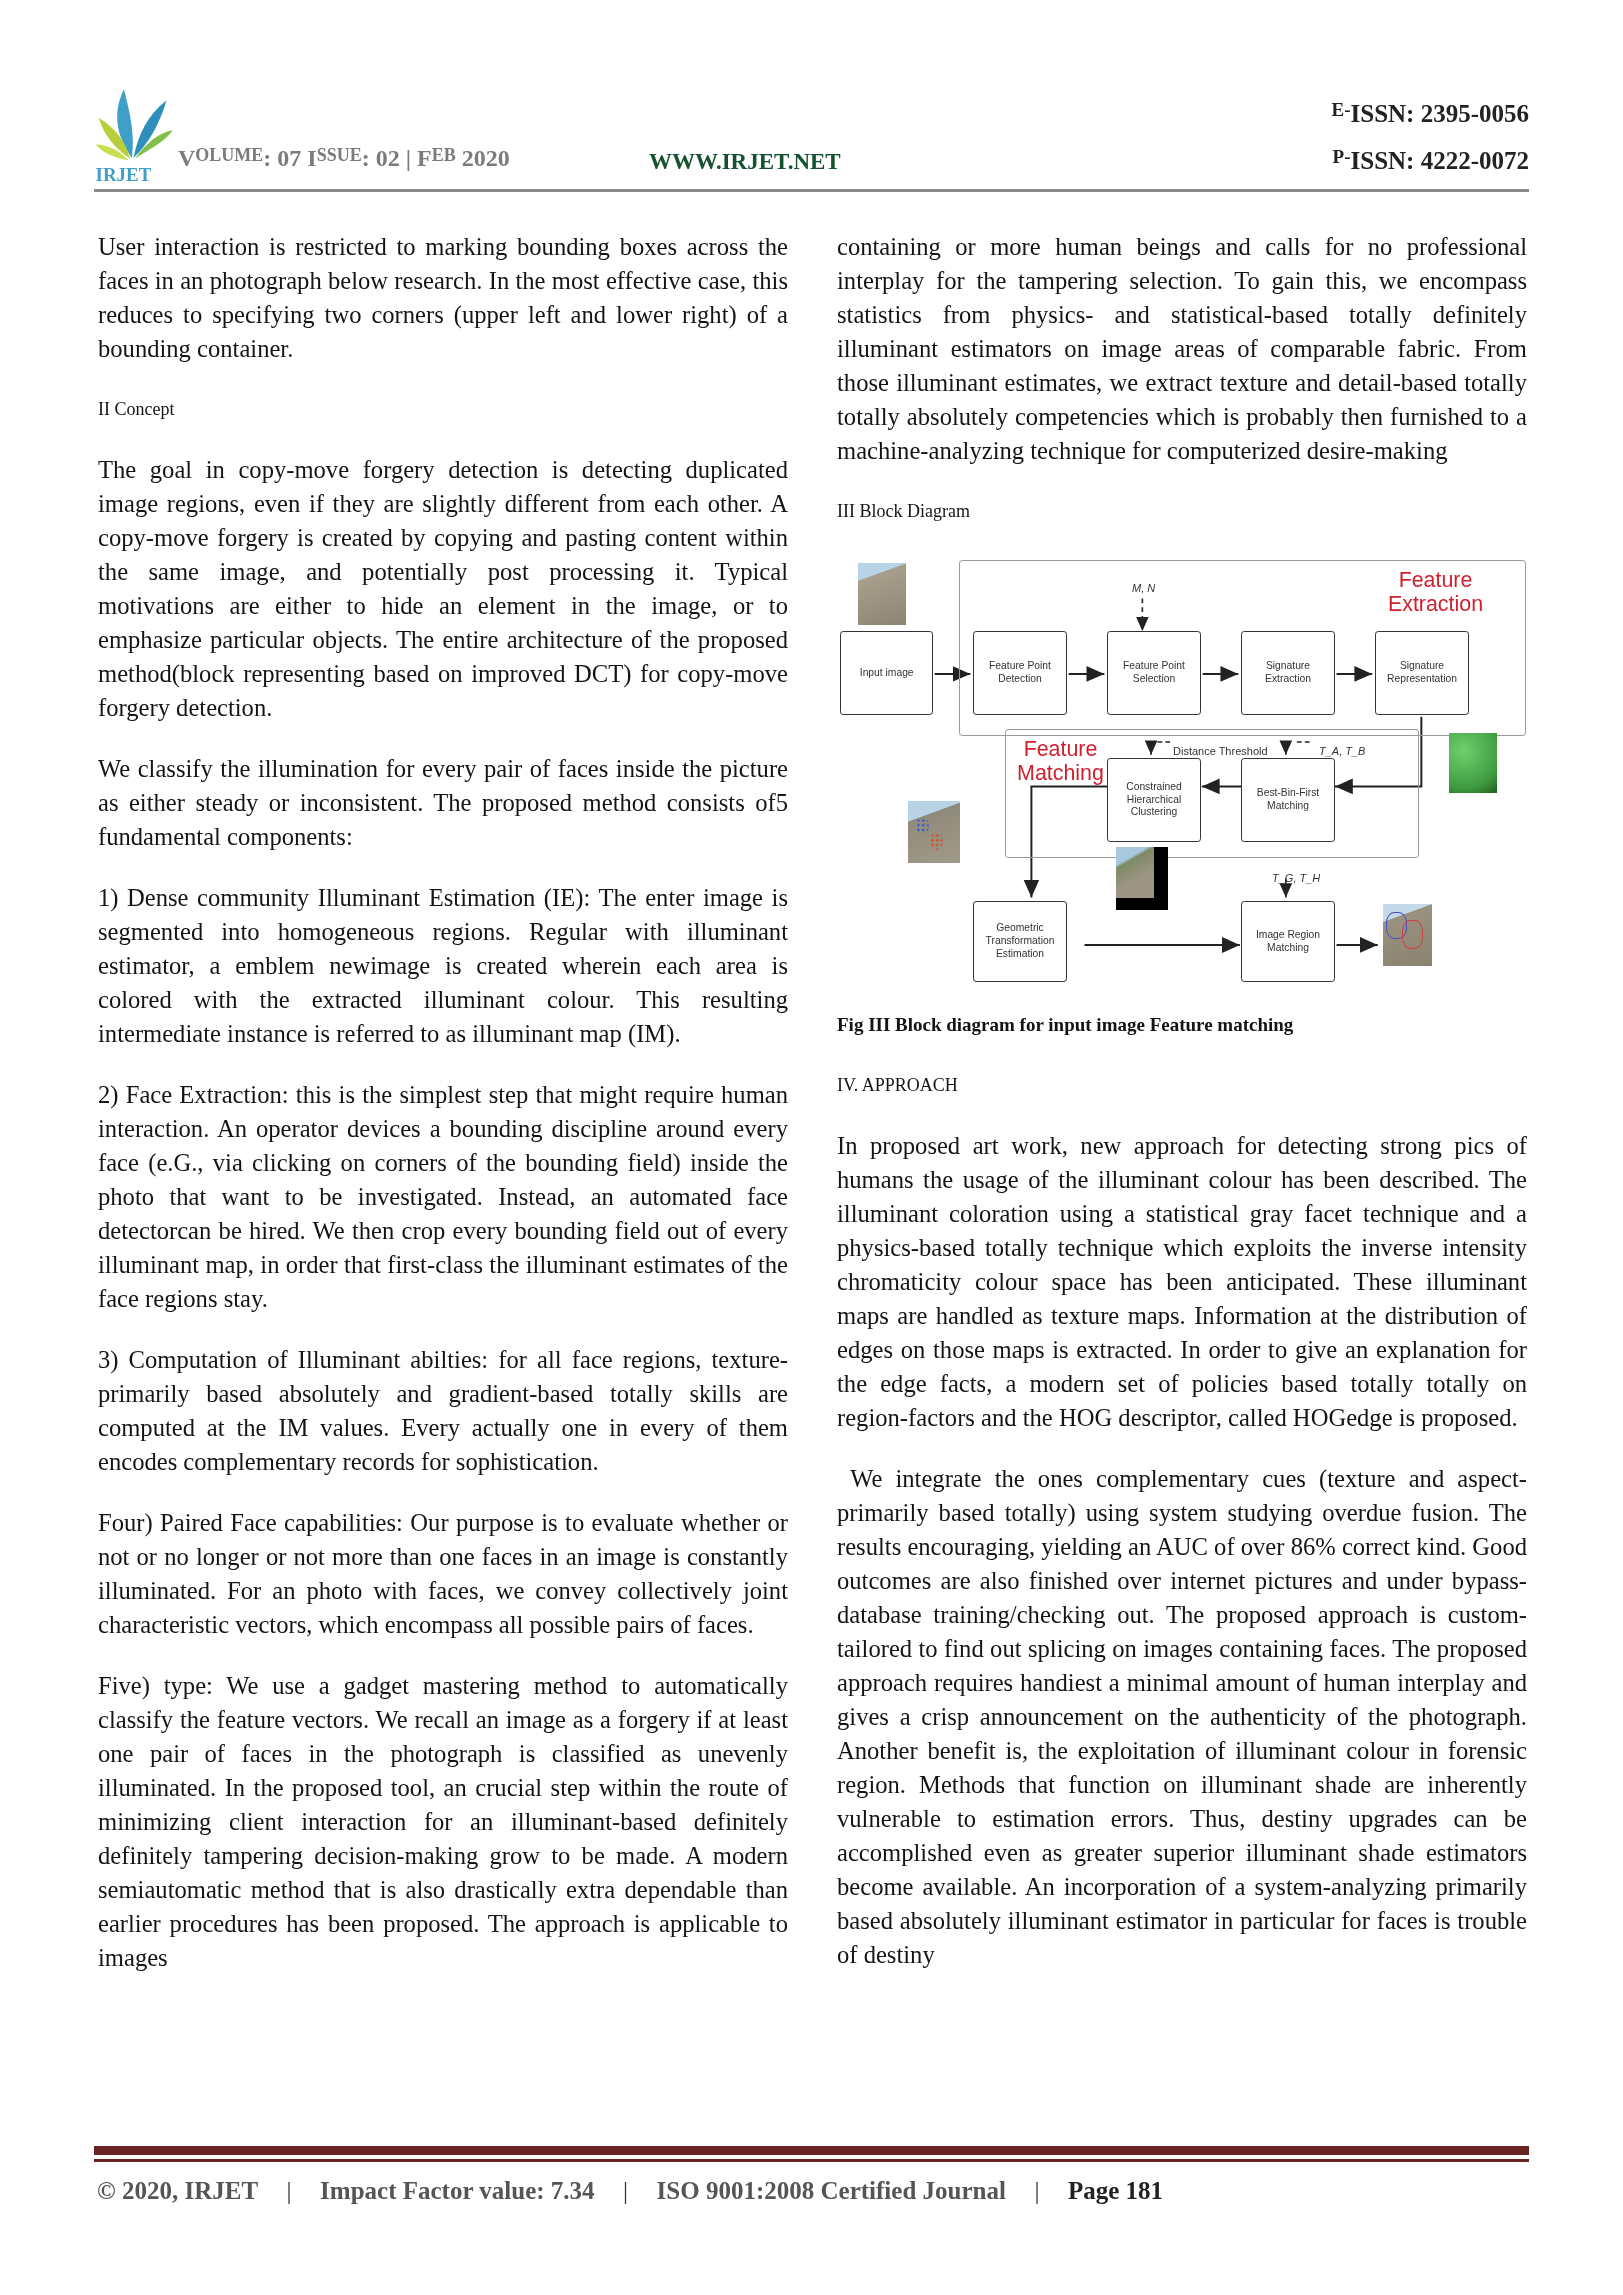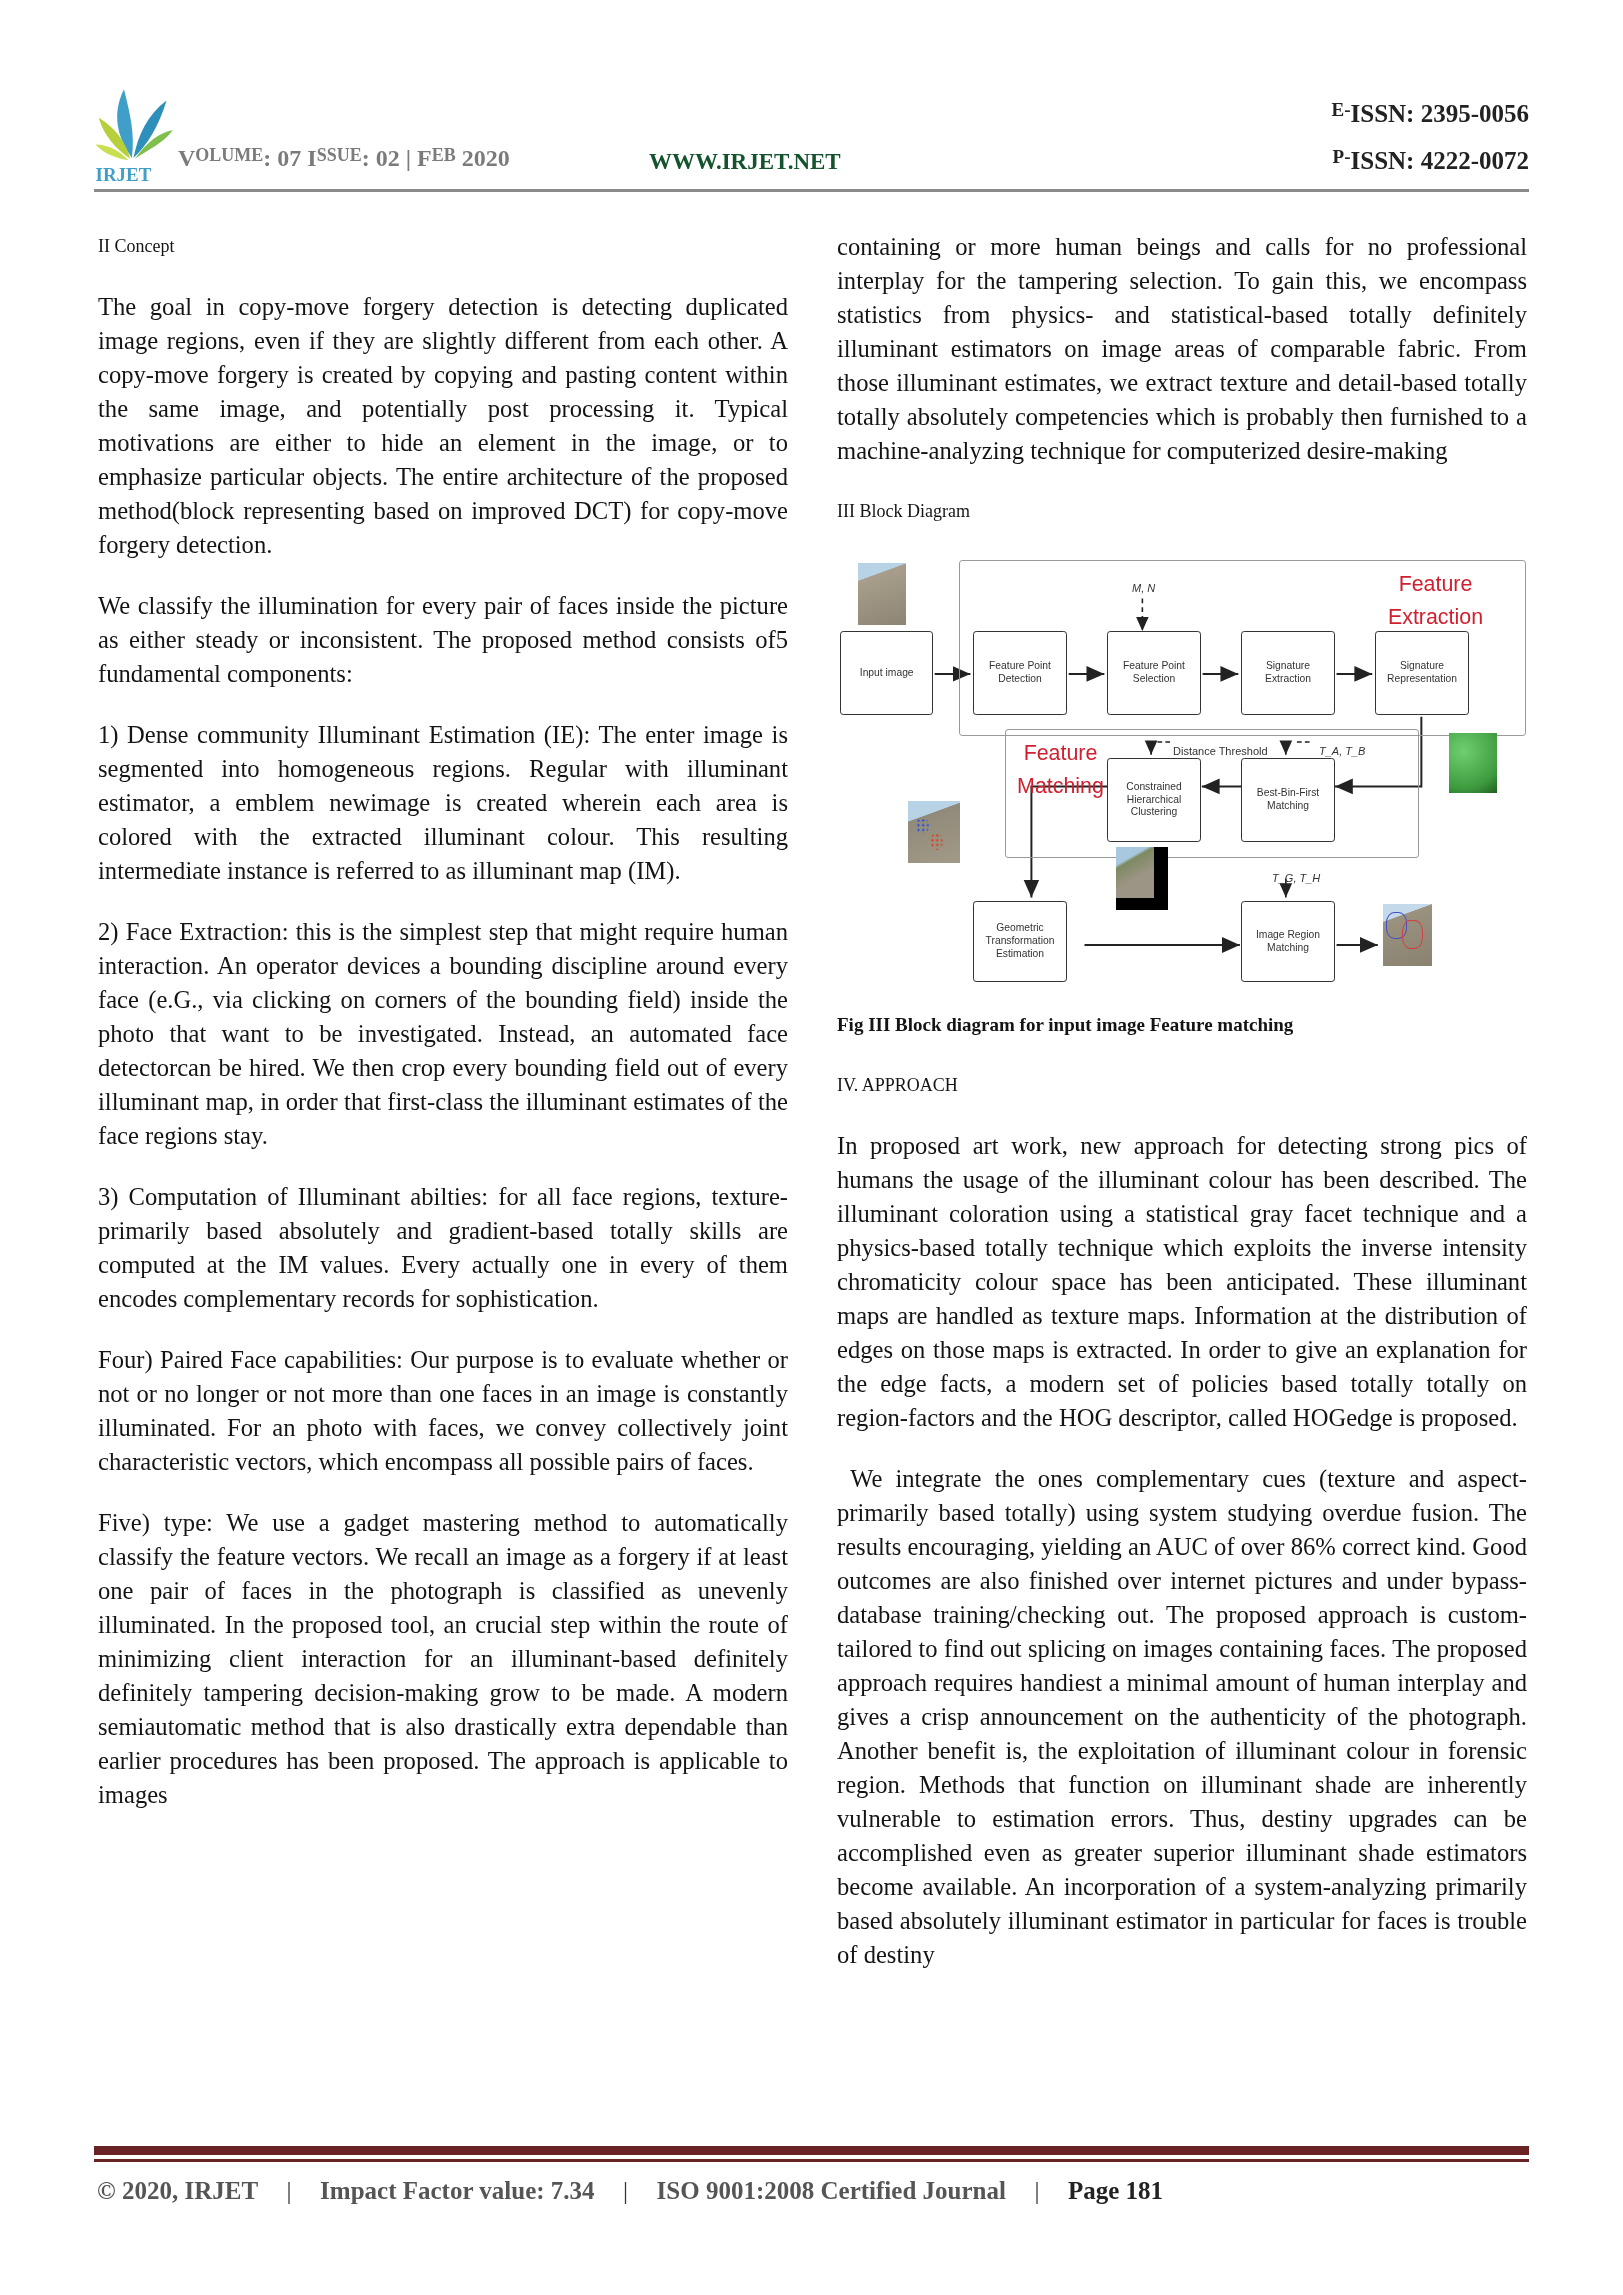--- a/index.html
+++ b/index.html
@@ -19,21 +19,21 @@
   .col { position:absolute; top:230px; font-family:"Liberation Serif", serif; font-size:24.6px; line-height:34px; text-align:justify; color:#141414; }
   .col.left { left:98px; width:690px; }
   .col.right { left:837px; width:690px; }
   .col p { margin:0 0 27px 0; }
   .col h3 { margin:0 0 27px 0; font-size:18px; font-weight:normal; line-height:33px; }
   .caption { font-weight:bold; text-align:left; white-space:nowrap; font-size:19px; margin:0 0 27px 0; }
 
   .diagram { position:relative; width:690px; height:428px; margin:0 0 25px 0; font-family:"Liberation Sans", sans-serif; }
   .diagram .box { position:absolute; border:1.6px solid #333; border-radius:3.2px; background:#fff; display:flex; align-items:center; justify-content:center; text-align:center; font-size:10.3px; line-height:12.7px; color:#333; }
   .diagram .group { position:absolute; border:1.2px solid #999; border-radius:3.2px; }
-  .diagram .red-label { position:absolute; color:#d02030; font-size:21.4px; line-height:33px; text-align:center; }
+  .diagram .red-label { position:absolute; color:#d02030; font-size:21.4px; line-height:24px; text-align:center; }
   .diagram .photo { position:absolute; }
   .diagram .note { position:absolute; font-size:11px; color:#333; font-style:italic; white-space:nowrap; }
   .diagram svg { position:absolute; left:0; top:0; }
 
   .footer-rule1 { position:absolute; left:94px; top:2146px; width:1435px; height:8.7px; background:#6a2325; }
   .footer-rule2 { position:absolute; left:94px; top:2159px; width:1435px; height:3.2px; background:#6a2325; }
   .footer { position:absolute; left:97px; top:2177px; font-family:"Liberation Serif", serif; font-weight:bold; font-size:25px; color:#555; white-space:nowrap; }
   .footer span { display:inline-block; }
   .footer .sep { margin:0 28.5px; color:#333; font-weight:normal; }
   .footer .page { color:#222; }
@@ -53,20 +53,21 @@
   <div class="vol-line">
     <span>V</span><span class="sm">OLUME</span><span>: 07 </span><span>I</span><span class="sm">SSUE</span><span>: 02 | </span><span>F</span><span class="sm">EB</span><span> 2020</span>
   </div>
   <div class="website">WWW.IRJET.NET</div>
   <div class="eissn"><span class="sm">E-</span><span>ISSN: 2395-0056</span></div>
   <div class="pissn"><span class="sm">P-</span><span>ISSN: 4222-0072</span></div>
 </div>
 <div class="header-rule"></div>
 
 <div class="col left">
+  <p>User interaction is restricted to marking bounding boxes across the faces in an photograph below research. In the most effective case, this reduces to specifying two corners (upper left and lower right) of a bounding container.</p>
   <h3>II Concept</h3>
   <p>The goal in copy-move forgery detection is detecting duplicated image regions, even if they are slightly different from each other. A copy-move forgery is created by copying and pasting content within the same image, and potentially post processing it. Typical motivations are either to hide an element in the image, or to emphasize particular objects. The entire architecture of the proposed method(block representing based on improved DCT) for copy-move forgery detection.</p>
   <p>We classify the illumination for every pair of faces inside the picture as either steady or inconsistent. The proposed method consists of5 fundamental components:</p>
   <p>1) Dense community Illuminant Estimation (IE): The enter image is segmented into homogeneous regions. Regular with illuminant estimator, a emblem newimage is created wherein each area is colored with the extracted illuminant colour. This resulting intermediate instance is referred to as illuminant map (IM).</p>
   <p>2) Face Extraction: this is the simplest step that might require human interaction. An operator devices a bounding discipline around every face (e.G., via clicking on corners of the bounding field) inside the photo that want to be investigated. Instead, an automated face detectorcan be hired. We then crop every bounding field out of every illuminant map, in order that first-class the illuminant estimates of the face regions stay.</p>
   <p>3) Computation of Illuminant abilties: for all face regions, texture-primarily based absolutely and gradient-based totally skills are computed at the IM values. Every actually one in every of them encodes complementary records for sophistication.</p>
   <p>Four) Paired Face capabilities: Our purpose is to evaluate whether or not or no longer or not more than one faces in an image is constantly illuminated. For an photo with faces, we convey collectively joint characteristic vectors, which encompass all possible pairs of faces.</p>
   <p>Five) type: We use a gadget mastering method to automatically classify the feature vectors. We recall an image as a forgery if at least one pair of faces in the photograph is classified as unevenly illuminated. In the proposed tool, an crucial step within the route of minimizing client interaction for an illuminant-based definitely definitely tampering decision-making grow to be made. A modern semiautomatic method that is also drastically extra dependable than earlier procedures has been proposed. The approach is applicable to images</p>
 </div>
 

